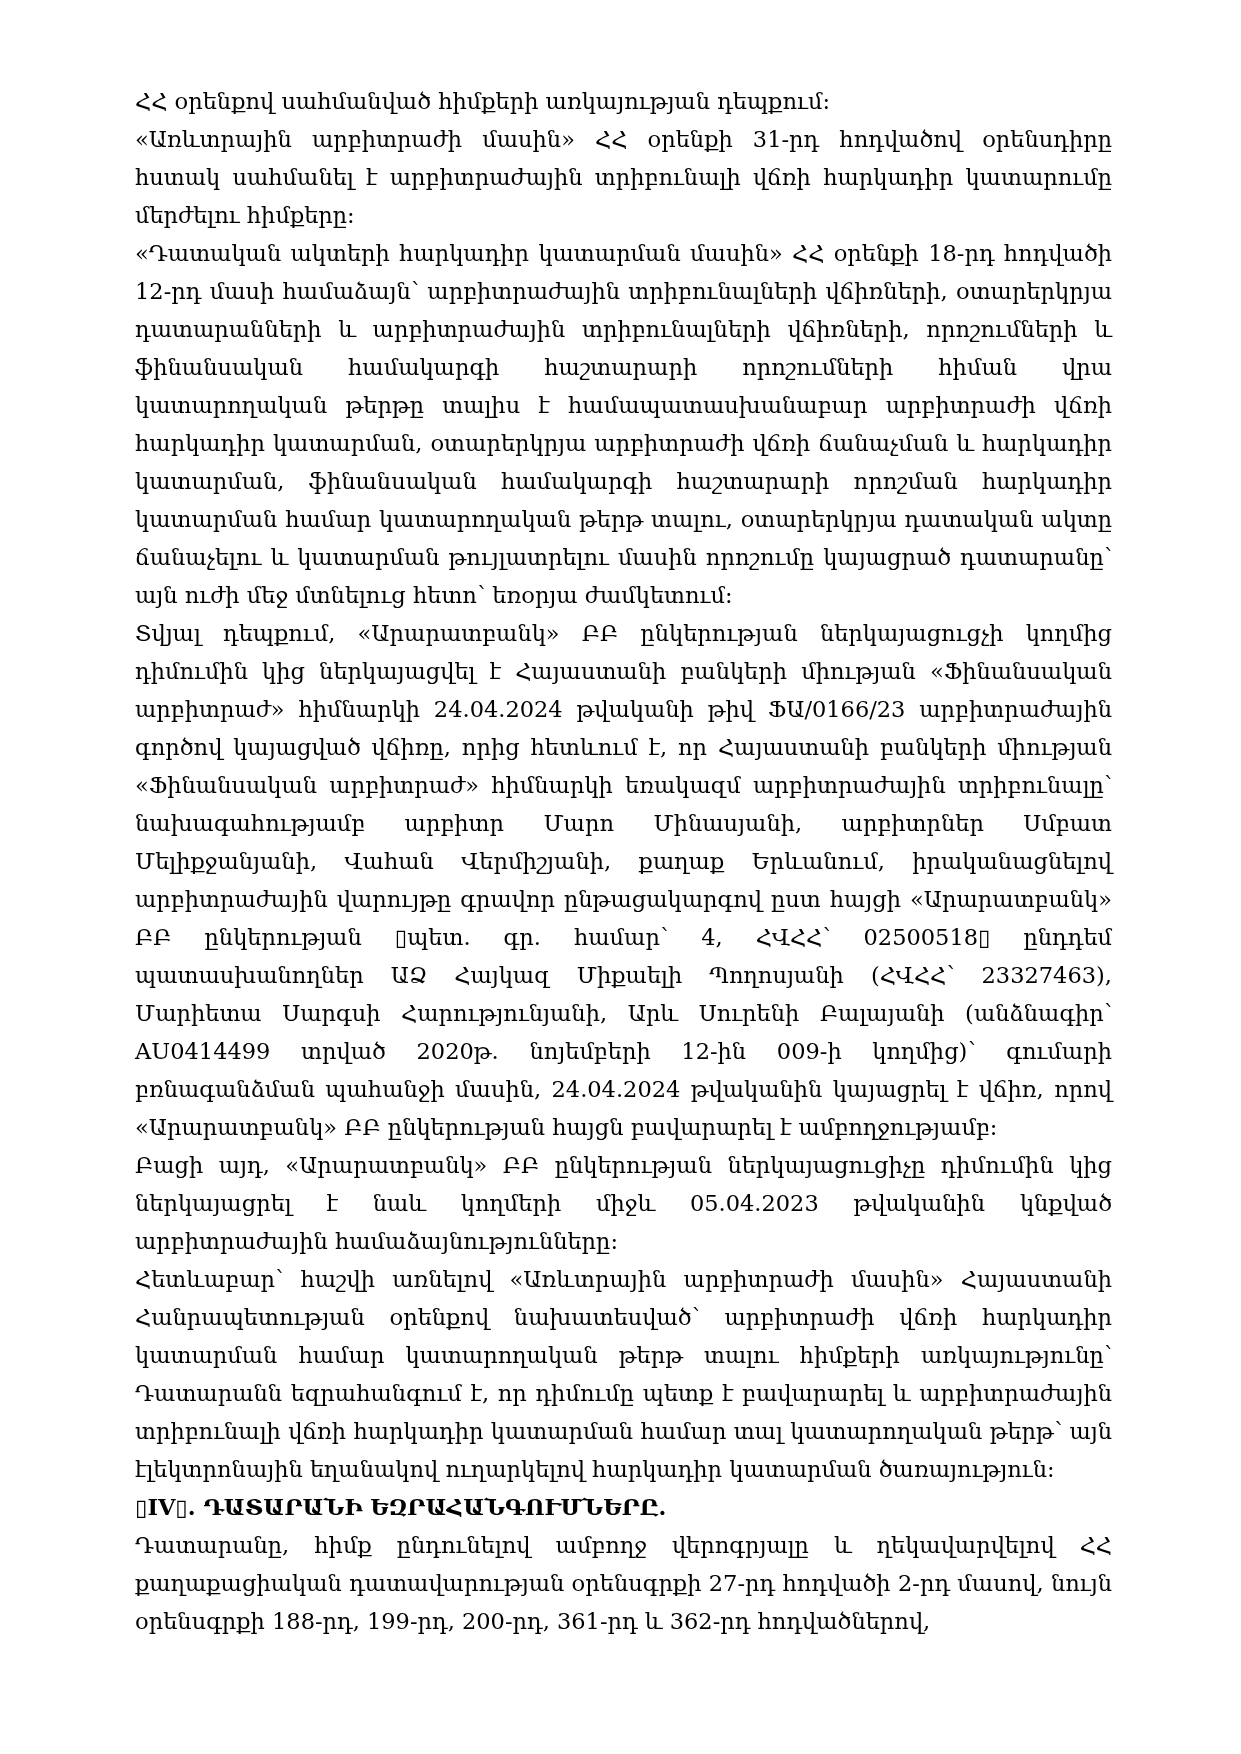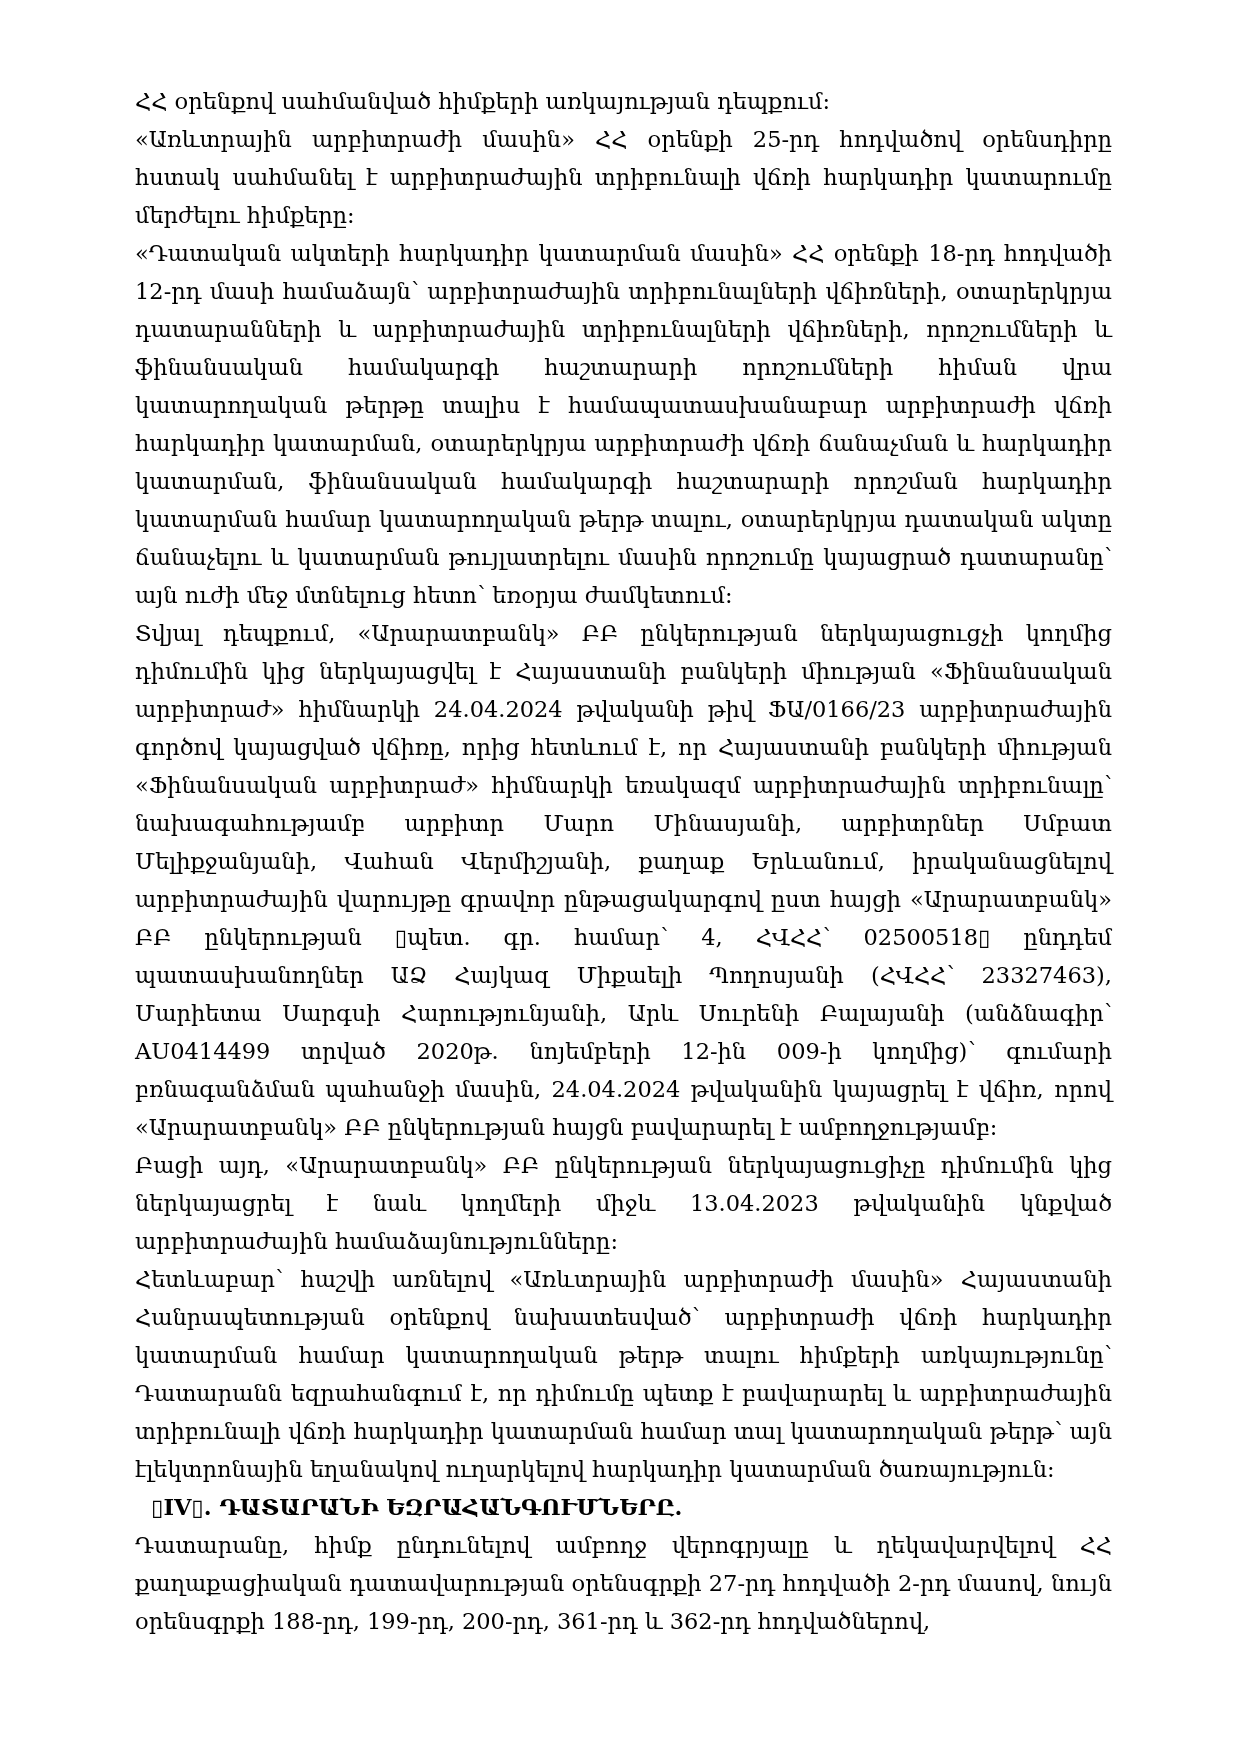--- a/index.html
+++ b/index.html
@@ -25,30 +25,29 @@
     color: #000000;
     text-align: justify;
   }
   .content p.para {
     margin: 0;
     padding: 0;
   }
   .content p.heading {
     font-weight: bold;
     text-align: left;
-    margin-left: 16px;
   }
 </style>
 </head>
 <body>
 
 <div class="page">
   <div class="content" id="document-body">
       <p class="para ">ՀՀ օրենքով սահմանված հիմքերի առկայության դեպքում։</p>
-      <p class="para ">«Առևտրային արբիտրաժի մասին» ՀՀ օրենքի 25-րդ հոդվածով օրենսդիրը հստակ սահմանել է արբիտրաժային տրիբունալի վճռի հարկադիր կատարումը մերժելու հիմքերը։</p>
+      <p class="para ">«Առևտրային արբիտրաժի մասին» ՀՀ օրենքի 31-րդ հոդվածով օրենսդիրը հստակ սահմանել է արբիտրաժային տրիբունալի վճռի հարկադիր կատարումը մերժելու հիմքերը։</p>
       <p class="para ">«Դատական ակտերի հարկադիր կատարման մասին» ՀՀ օրենքի 18-րդ հոդվածի 12-րդ մասի համաձայն՝ արբիտրաժային տրիբունալների վճիռների, օտարերկրյա դատարանների և արբիտրաժային տրիբունալների վճիռների, որոշումների և ֆինանսական համակարգի հաշտարարի որոշումների հիման վրա կատարողական թերթը տալիս է համապատասխանաբար արբիտրաժի վճռի հարկադիր կատարման, օտարերկրյա արբիտրաժի վճռի ճանաչման և հարկադիր կատարման, ֆինանսական համակարգի հաշտարարի որոշման հարկադիր կատարման համար կատարողական թերթ տալու, օտարերկրյա դատական ակտը ճանաչելու և կատարման թույլատրելու մասին որոշումը կայացրած դատարանը՝ այն ուժի մեջ մտնելուց հետո՝ եռօրյա ժամկետում։</p>
       <p class="para ">Տվյալ դեպքում, «Արարատբանկ» ԲԲ ընկերության ներկայացուցչի կողմից դիմումին կից ներկայացվել է Հայաստանի բանկերի միության «Ֆինանսական արբիտրաժ» հիմնարկի 24.04.2024 թվականի թիվ ՖԱ/0166/23 արբիտրաժային գործով կայացված վճիռը, որից հետևում է, որ Հայաստանի բանկերի միության «Ֆինանսական արբիտրաժ» հիմնարկի եռակազմ արբիտրաժային տրիբունալը՝ նախագահությամբ արբիտր Մարո Մինասյանի, արբիտրներ Սմբատ Մելիքջանյանի, Վահան Վերմիշյանի, քաղաք Երևանում, իրականացնելով արբիտրաժային վարույթը գրավոր ընթացակարգով ըստ հայցի «Արարատբանկ» ԲԲ ընկերության ▯պետ. գր. համար՝ 4, ՀՎՀՀ՝ 02500518▯ ընդդեմ պատասխանողներ ԱՁ Հայկազ Միքաելի Պողոսյանի (ՀՎՀՀ՝ 23327463), Մարիետա Սարգսի Հարությունյանի, Արև Սուրենի Բալայանի (անձնագիր՝ AU0414499 տրված 2020թ. նոյեմբերի 12-ին 009-ի կողմից)՝ գումարի բռնագանձման պահանջի մասին, 24.04.2024 թվականին կայացրել է վճիռ, որով «Արարատբանկ» ԲԲ ընկերության հայցն բավարարել է ամբողջությամբ։</p>
-      <p class="para ">Բացի այդ, «Արարատբանկ» ԲԲ ընկերության ներկայացուցիչը դիմումին կից ներկայացրել է նաև կողմերի միջև 13.04.2023 թվականին կնքված արբիտրաժային համաձայնությունները։</p>
+      <p class="para ">Բացի այդ, «Արարատբանկ» ԲԲ ընկերության ներկայացուցիչը դիմումին կից ներկայացրել է նաև կողմերի միջև 05.04.2023 թվականին կնքված արբիտրաժային համաձայնությունները։</p>
       <p class="para ">Հետևաբար՝ հաշվի առնելով «Առևտրային արբիտրաժի մասին» Հայաստանի Հանրապետության օրենքով նախատեսված՝ արբիտրաժի վճռի հարկադիր կատարման համար կատարողական թերթ տալու հիմքերի առկայությունը՝ Դատարանն եզրահանգում է, որ դիմումը պետք է բավարարել և արբիտրաժային տրիբունալի վճռի հարկադիր կատարման համար տալ կատարողական թերթ՝ այն էլեկտրոնային եղանակով ուղարկելով հարկադիր կատարման ծառայություն։</p>
       <p class="para heading">▯IV▯. ԴԱՏԱՐԱՆԻ ԵԶՐԱՀԱՆԳՈՒՄՆԵՐԸ.</p>
       <p class="para ">Դատարանը, հիմք ընդունելով ամբողջ վերոգրյալը և ղեկավարվելով ՀՀ քաղաքացիական դատավարության օրենսգրքի 27-րդ հոդվածի 2-րդ մասով, նույն օրենսգրքի 188-րդ, 199-րդ, 200-րդ, 361-րդ և 362-րդ հոդվածներով,</p>
     </div>
 </div>
 
 </body></html>

